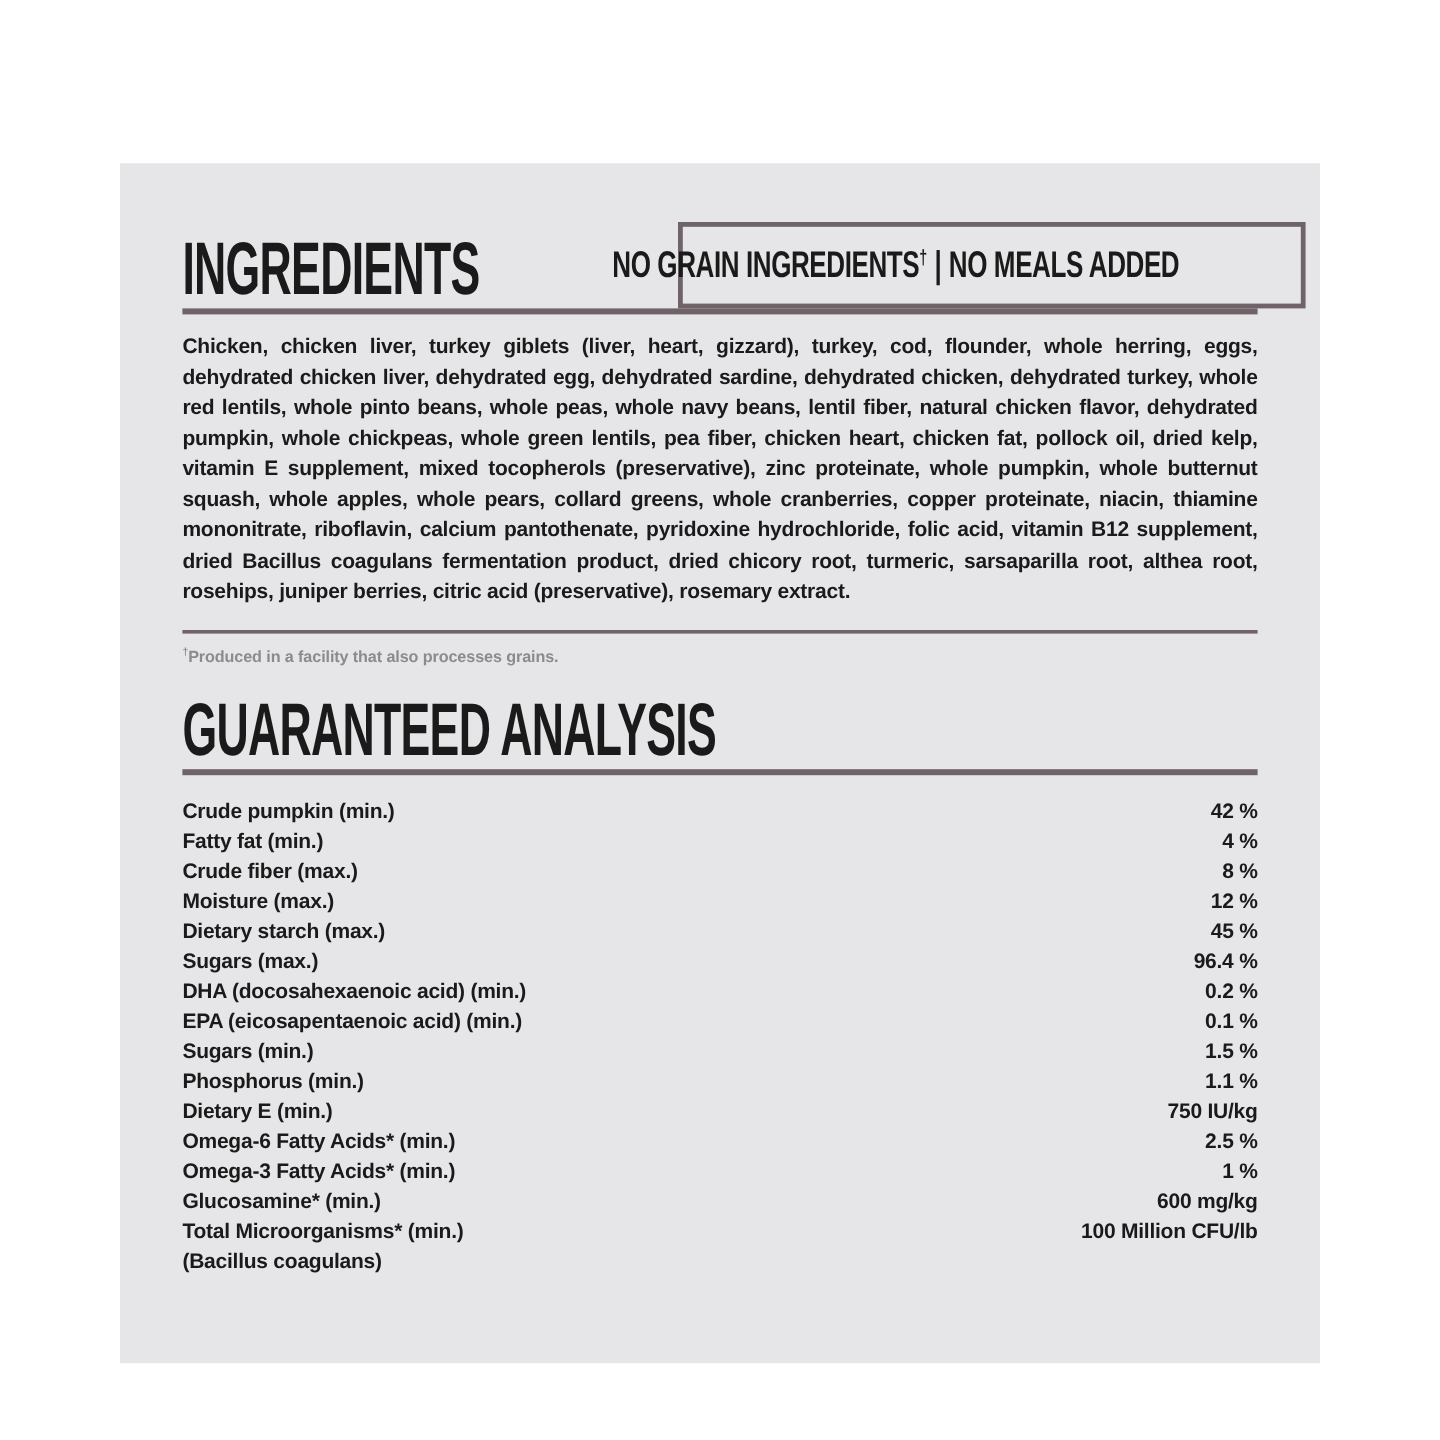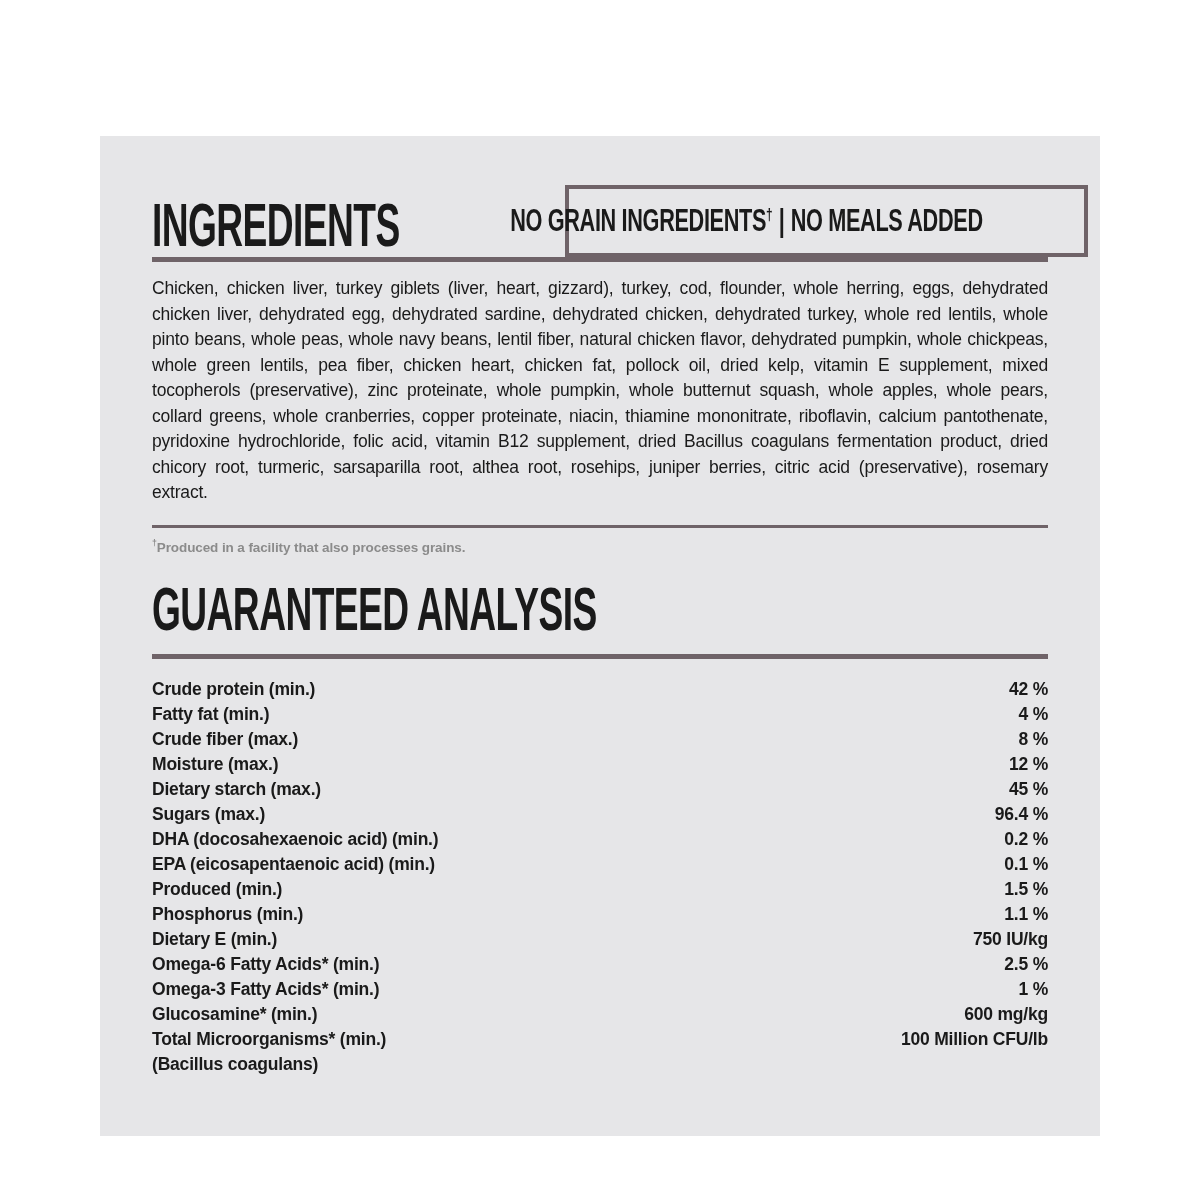--- a/index.html
+++ b/index.html
@@ -64,39 +64,39 @@
     letter-spacing: -0.5px;
     white-space: nowrap;
     transform: scaleX(0.70);
     transform-origin: center;
   }
   .badge-text sup { font-size: 0.55em; vertical-align: super; }
   .badge-sep { padding: 0 9px; font-weight: 700; }
   .ing-body {
     margin-top: 14px;
     font-size: 17.5px;
-    font-weight: 400;
+    font-weight: 700;
     letter-spacing: -0.2px;
     line-height: 25.5px;
     text-align: justify;
   }
   .footnote-block {
     margin-top: 19px;
     border-top: 3px solid var(--rule);
     padding-top: 10px;
     color: var(--footnote);
     font-size: 13.5px;
     font-weight: 700;
     letter-spacing: -0.1px;
   }
   .footnote-block sup { font-size: 0.65em; }
   .ga-heading {
     margin-top: 30px;
     border-bottom: 5px solid var(--rule);
-    padding-bottom: 13px;
+    padding-bottom: 0;
   }
   .ga-table { margin-top: 18px; }
   .ga-row {
     display: flex;
     justify-content: space-between;
     align-items: baseline;
     font-size: 17.5px;
     font-weight: 600;
     letter-spacing: -0.2px;
     line-height: 25px;
@@ -124,21 +124,21 @@
     <div class="footnote-block">
       <sup>†</sup><span>Produced in a facility that also processes grains.</span>
     </div>
 
     <div class="ga-heading">
       <h1 class="big-title">GUARANTEED ANALYSIS</h1>
     </div>
 
     <div class="ga-table" id="ga-table">
         <div class="ga-row">
-          <span class="ga-label">Crude protein (min.)</span>
+          <span class="ga-label">Crude pumpkin (min.)</span>
           <span class="ga-value">42 %</span>
         </div>
         <div class="ga-row">
           <span class="ga-label">Fatty fat (min.)</span>
           <span class="ga-value">4 %</span>
         </div>
         <div class="ga-row">
           <span class="ga-label">Crude fiber (max.)</span>
           <span class="ga-value">8 %</span>
         </div>
@@ -156,21 +156,21 @@
         </div>
         <div class="ga-row">
           <span class="ga-label">DHA (docosahexaenoic acid) (min.)</span>
           <span class="ga-value">0.2 %</span>
         </div>
         <div class="ga-row">
           <span class="ga-label">EPA (eicosapentaenoic acid) (min.)</span>
           <span class="ga-value">0.1 %</span>
         </div>
         <div class="ga-row">
-          <span class="ga-label">Produced (min.)</span>
+          <span class="ga-label">Sugars (min.)</span>
           <span class="ga-value">1.5 %</span>
         </div>
         <div class="ga-row">
           <span class="ga-label">Phosphorus (min.)</span>
           <span class="ga-value">1.1 %</span>
         </div>
         <div class="ga-row">
           <span class="ga-label">Dietary E (min.)</span>
           <span class="ga-value">750 IU/kg</span>
         </div>

